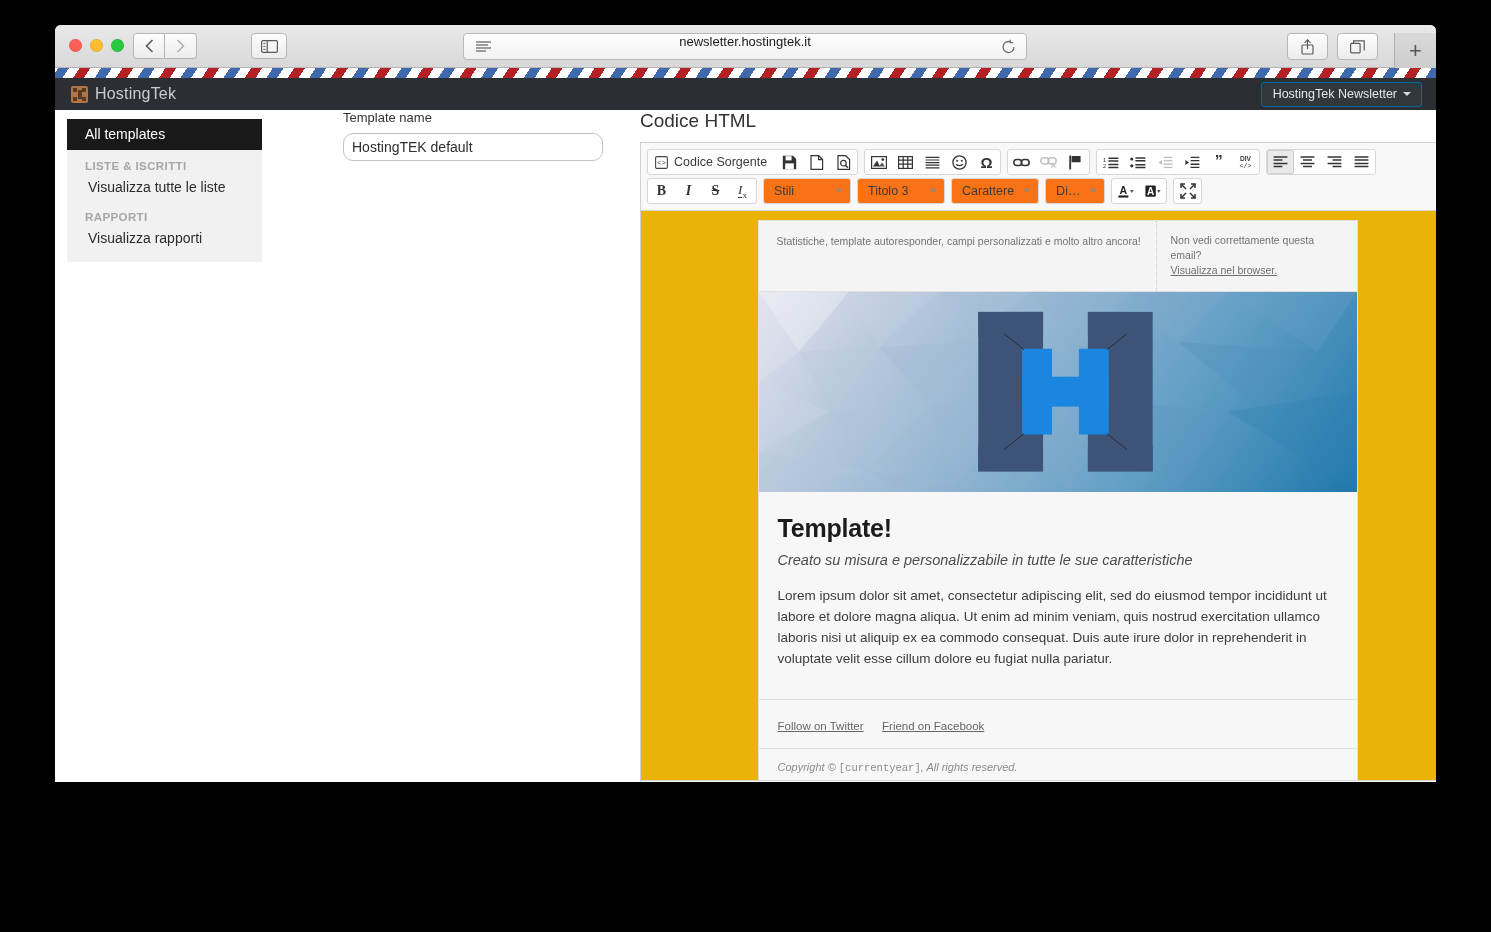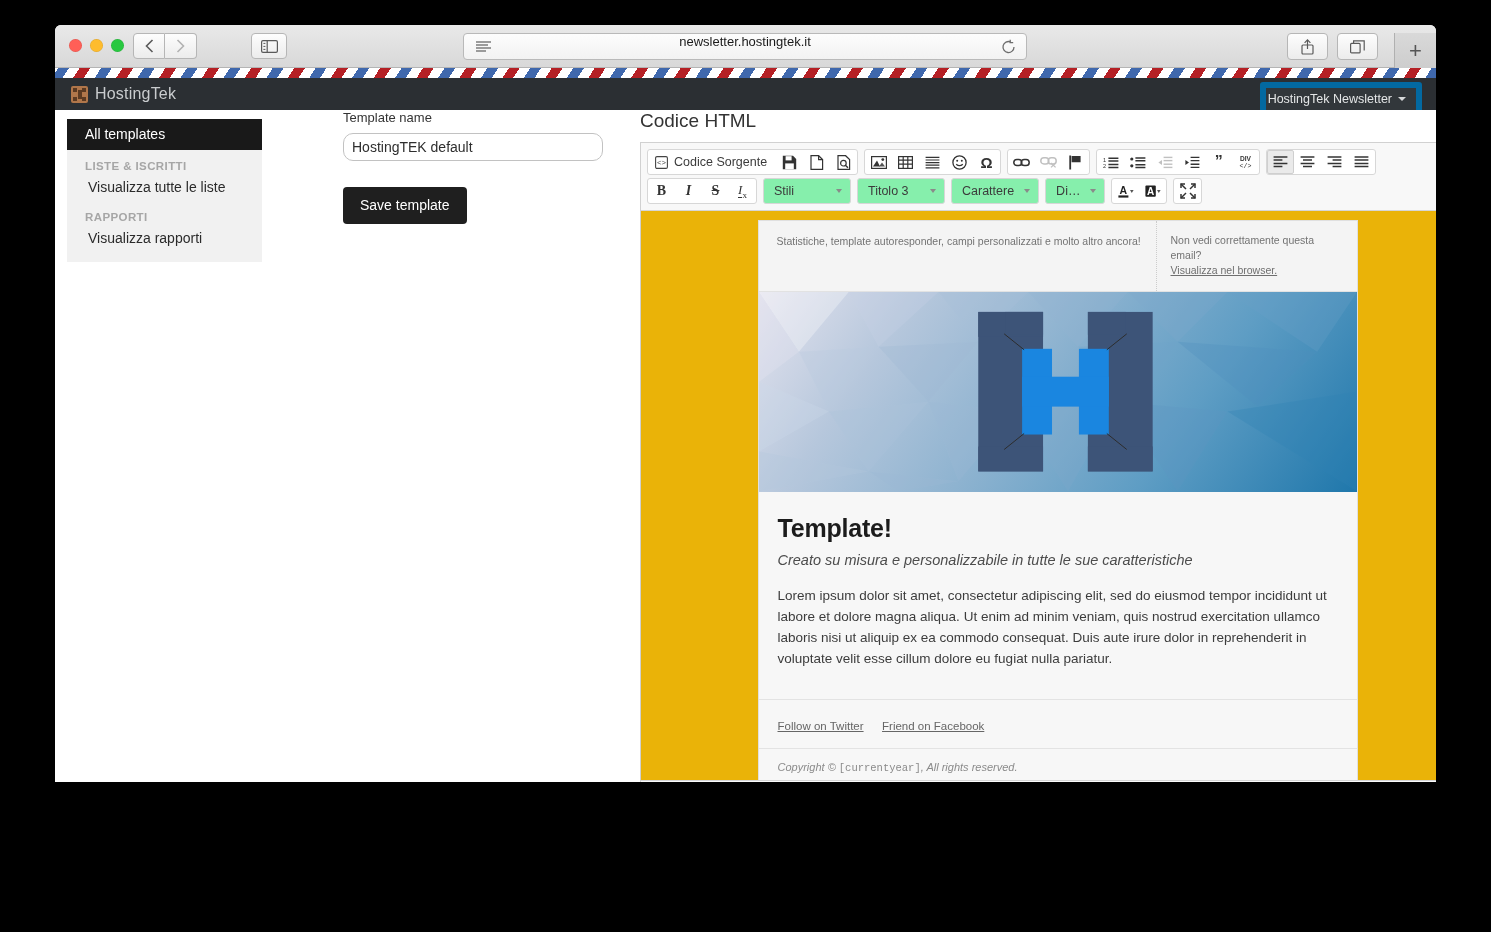--- a/index.html
+++ b/index.html
@@ -126,22 +126,22 @@
       linear-gradient(#5b3a22,#5b3a22) left  bottom / 4px 4px no-repeat,
       linear-gradient(#5b3a22,#5b3a22) right bottom / 4px 4px no-repeat,
       linear-gradient(#5b3a22,#5b3a22) center center/ 4px 9px no-repeat;
   }
   #brand-text {
     color: #c9ccce; font-size: 16px; letter-spacing: .2px;
     font-family: "Liberation Sans", sans-serif;
   }
   #account-menu {
     position: absolute; right: 14px; top: 4px;
-    padding: 4px 10px 5px 2px;
-    border: 6px solid #0369a1;
+    padding: 4px 10px 5px 11px;
+    border: 1px solid #0369a1;
     border-radius: 3px;
     color: #e4e6e7; font-size: 12.5px;
     display: flex; align-items: center; gap: 6px;
     background: #32373b;
   }
   .caret-dn {
     width: 0; height: 0;
     border-left: 4px solid transparent;
     border-right: 4px solid transparent;
     border-top: 4px solid #d6d8da;
@@ -232,21 +232,21 @@
     display: flex; align-items: center; justify-content: center;
     color: #333;
     font-size: 13px;
     padding: 0 4px;
   }
   .tb-btn.active { background: #eaeaea; border: 1px solid #cfcfcf; border-radius: 2px; height: 24px; }
   .tb-btn.disabled { opacity: .3; }
   .tb-btn svg { display: block; }
   .tb-src { padding: 0 9px 0 7px; display: flex; align-items: center; gap: 6px; font-size: 12.5px; color: #3b3b3b; }
   .tb-combo {
-    border: 1px solid #d7d7d7; border-radius: 3px; background: #86efac;
+    border: 1px solid #d7d7d7; border-radius: 3px; background: #f97316;
     height: 26px; display: flex; align-items: center;
     padding: 0 8px 0 10px; gap: 10px;
     font-size: 12.5px; color: #3b3b3b;
   }
   .tb-combo .cw { min-width: 52px; }
   .caret-sm {
     width: 0; height: 0;
     border-left: 3.5px solid transparent;
     border-right: 3.5px solid transparent;
     border-top: 4px solid #8a8a8a;
@@ -438,23 +438,20 @@
       <div class="side-group">LISTE &amp; ISCRITTI</div>
       <div class="side-link">Visualizza tutte le liste</div>
 
       <div class="side-group">RAPPORTI</div>
       <div class="side-link">Visualizza rapporti</div>
     </div>
 
     <div id="form-col">
       <div class="field-label">Template name</div>
       <input id="template-name-input" type="text" value="HostingTEK default" style="">
-      <div>
-        <button id="save-template-btn">Save template</button>
-      </div>
     </div>
 
     <div id="editor-col">
       <div id="editor-label">Codice HTML</div>
 
       <div id="editor-frame">
 
         <div id="toolbar">
 
           <div class="tb-row">

